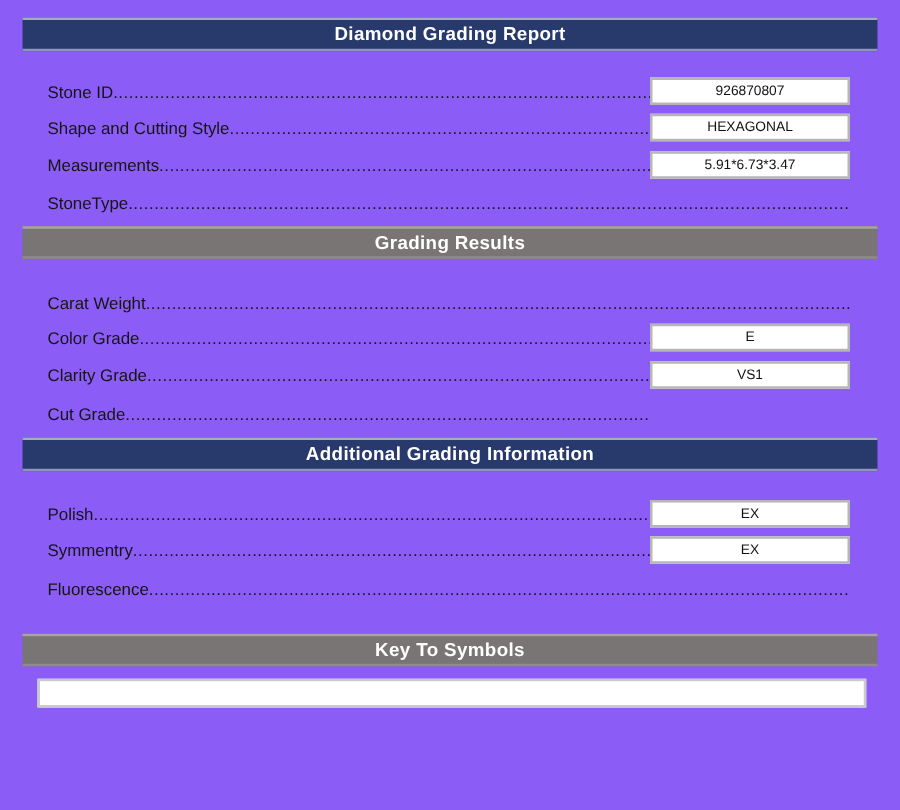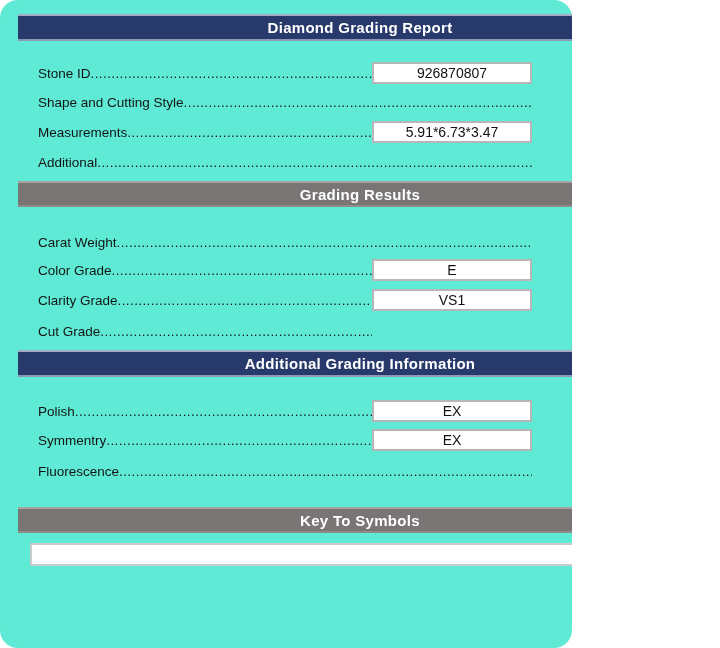--- a/index.html
+++ b/index.html
@@ -1,23 +1,22 @@
 <!DOCTYPE html>
 <html><head>
 <meta charset="utf-8">
 <style>
   html, body { margin: 0; padding: 0; background: #ffffff; }
   .page {
     position: relative;
-    width: 572px;
+    width: 720px;
     height: 648px;
-    background: #5eead4;
+    background: #8b5cf6;
     font-family: "Liberation Sans", sans-serif;
     overflow: hidden;
-    border-radius: 18px;
   }
   .bar {
     margin-left: 18px;
     width: 684px;
     box-sizing: border-box;
     display: flex;
     align-items: center;
     justify-content: center;
     color: #ffffff;
     font-size: 15px;
@@ -59,21 +58,21 @@
   .dots { letter-spacing: 0.4px; color: #151515; }
   .value-box {
     width: 160px;
     height: 22px;
     box-sizing: border-box;
     border: 2px solid #B6B6B6;
     background: #ffffff;
     display: flex;
     align-items: center;
     justify-content: center;
-    font-size: 14px;
+    font-size: 11px;
     color: #111111;
     flex: 0 0 auto;
   }
   .spacer { width: 160px; height: 22px; flex: 0 0 auto; }
 
   .mt21 { margin-top: 21px; }
   .mt24 { margin-top: 24px; }
   .mt23 { margin-top: 23px; }
   .mt6  { margin-top: 6px; }
   .mt7  { margin-top: 7px; }
@@ -104,29 +103,30 @@
     <span>Diamond Grading Report</span>
   </div>
 
   <div class="row mt21">
     <div class="leader"><span>Stone ID</span><span class="dots">..............................................................................................................................................................................................</span></div>
     <div class="value-box">926870807</div>
   </div>
 
   <div class="row mt7">
     <div class="leader"><span>Shape and Cutting Style</span><span class="dots">..............................................................................................................................................................................................</span></div>
+    <div class="value-box">HEXAGONAL</div>
   </div>
 
   <div class="row mt8">
     <div class="leader"><span>Measurements</span><span class="dots">..............................................................................................................................................................................................</span></div>
     <div class="value-box">5.91*6.73*3.47</div>
   </div>
 
   <div class="row mt8">
-    <div class="leader"><span>Additional</span><span class="dots">..............................................................................................................................................................................................</span></div>
+    <div class="leader"><span>StoneType</span><span class="dots">..............................................................................................................................................................................................</span></div>
   </div>
 
   <div class="bar gray bar-title2">
     <span>Grading Results</span>
   </div>
 
   <div class="row mt24">
     <div class="leader"><span>Carat Weight</span><span class="dots">..............................................................................................................................................................................................</span></div>
   </div>
 

